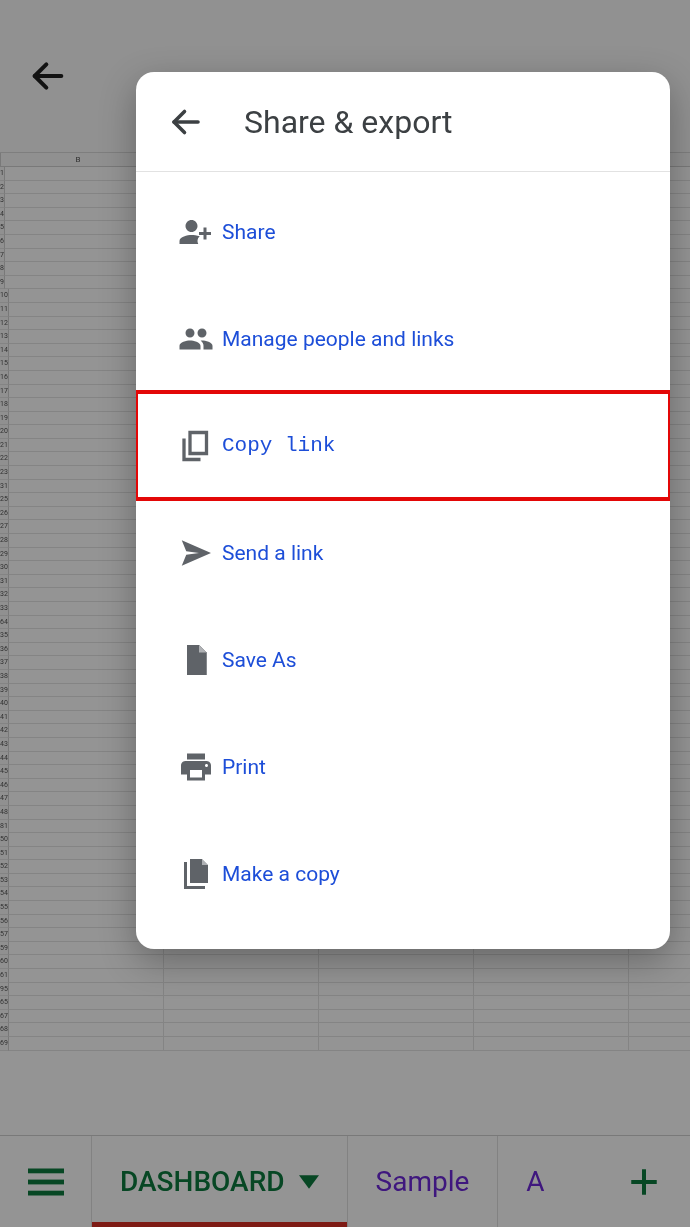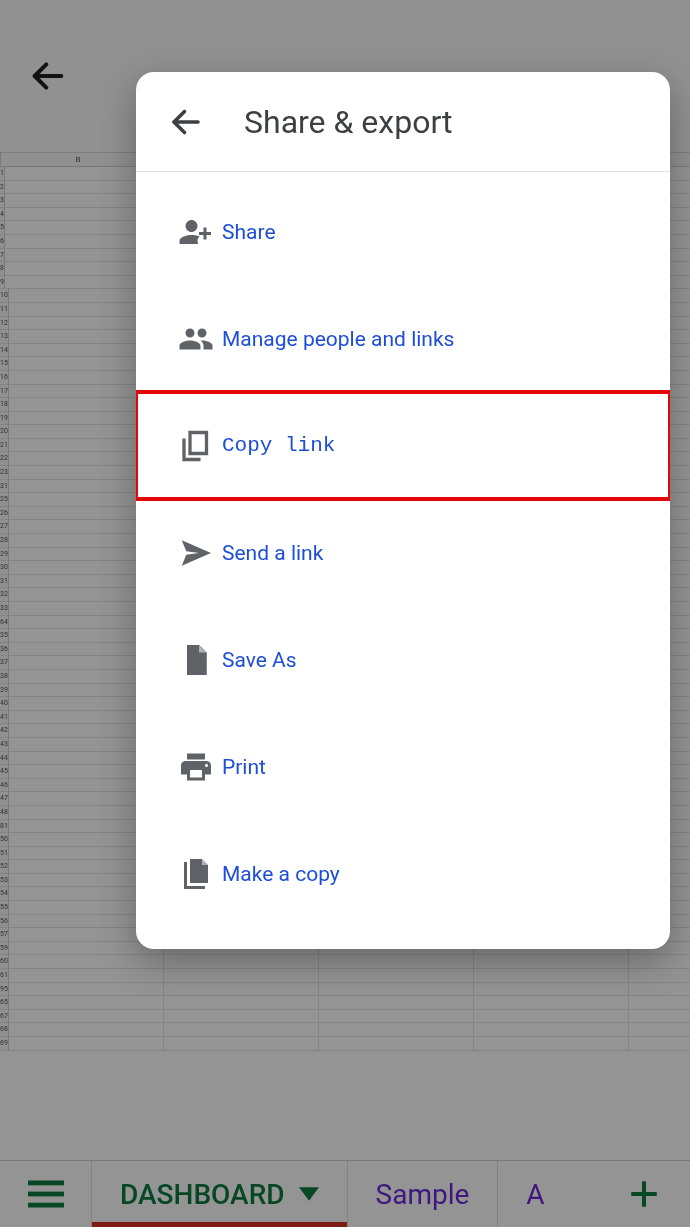--- a/index.html
+++ b/index.html
@@ -13,21 +13,21 @@
   .sheet-area { flex: 1; position: relative; background: #fff; }
 
   .col-headers { position: absolute; top: 0; left: 0; right: 0; height: 14px; display: flex; }
   .rownum-corner { width: 24px; border-right: 1px solid #d0d0d0; border-bottom: 1px solid #d0d0d0; background: #f8f8f8; }
   .col-header { flex: 0 0 155px; border-right: 1px solid #d0d0d0; border-bottom: 1px solid #d0d0d0; background: #f8f8f8; font-size: 8px; color: #555; text-align: center; line-height: 14px; }
   .rows { position: absolute; top: 14px; left: 0; right: 0; bottom: 0; }
   .row { height: 13.6px; display: flex; }
   .rownum { width: 24px; border-right: 1px solid #d0d0d0; border-bottom: 1px solid #e4e4e4; background: #f8f8f8; font-size: 7px; color: #555; text-align: center; line-height: 13.6px; }
   .cell { flex: 0 0 155px; border-right: 1px solid #e4e4e4; border-bottom: 1px solid #e4e4e4; }
 
-  .tabs { height: 67px; border-top: 1px solid #d0d0d0; display: flex; align-items: stretch; background: #fff; }
+  .tabs { height: 92px; border-top: 1px solid #d0d0d0; display: flex; align-items: stretch; background: #fff; }
   .tabs .menu { width: 92px; display: flex; align-items: center; justify-content: center; border-right: 1px solid #e0e0e0; }
   .tabs .tab { display: flex; align-items: center; justify-content: center; padding: 0 28px; font-size: 28px; color: #6d28d9; border-right: 1px solid #e0e0e0; position: relative; }
   .tabs .tab.active { color: #0d7a3f; font-weight: 500; }
   .tabs .tab.active .bar { position: absolute; left: 0; right: 0; bottom: -1px; height: 6px; background: #d93025; }
   .tabs .tab .arrow { margin-left: 14px; }
   .tabs .add { width: 92px; display: flex; align-items: center; justify-content: center; }
 
   
   .scrim { position: absolute; inset: 0; background: rgba(0,0,0,0.42); }
 

